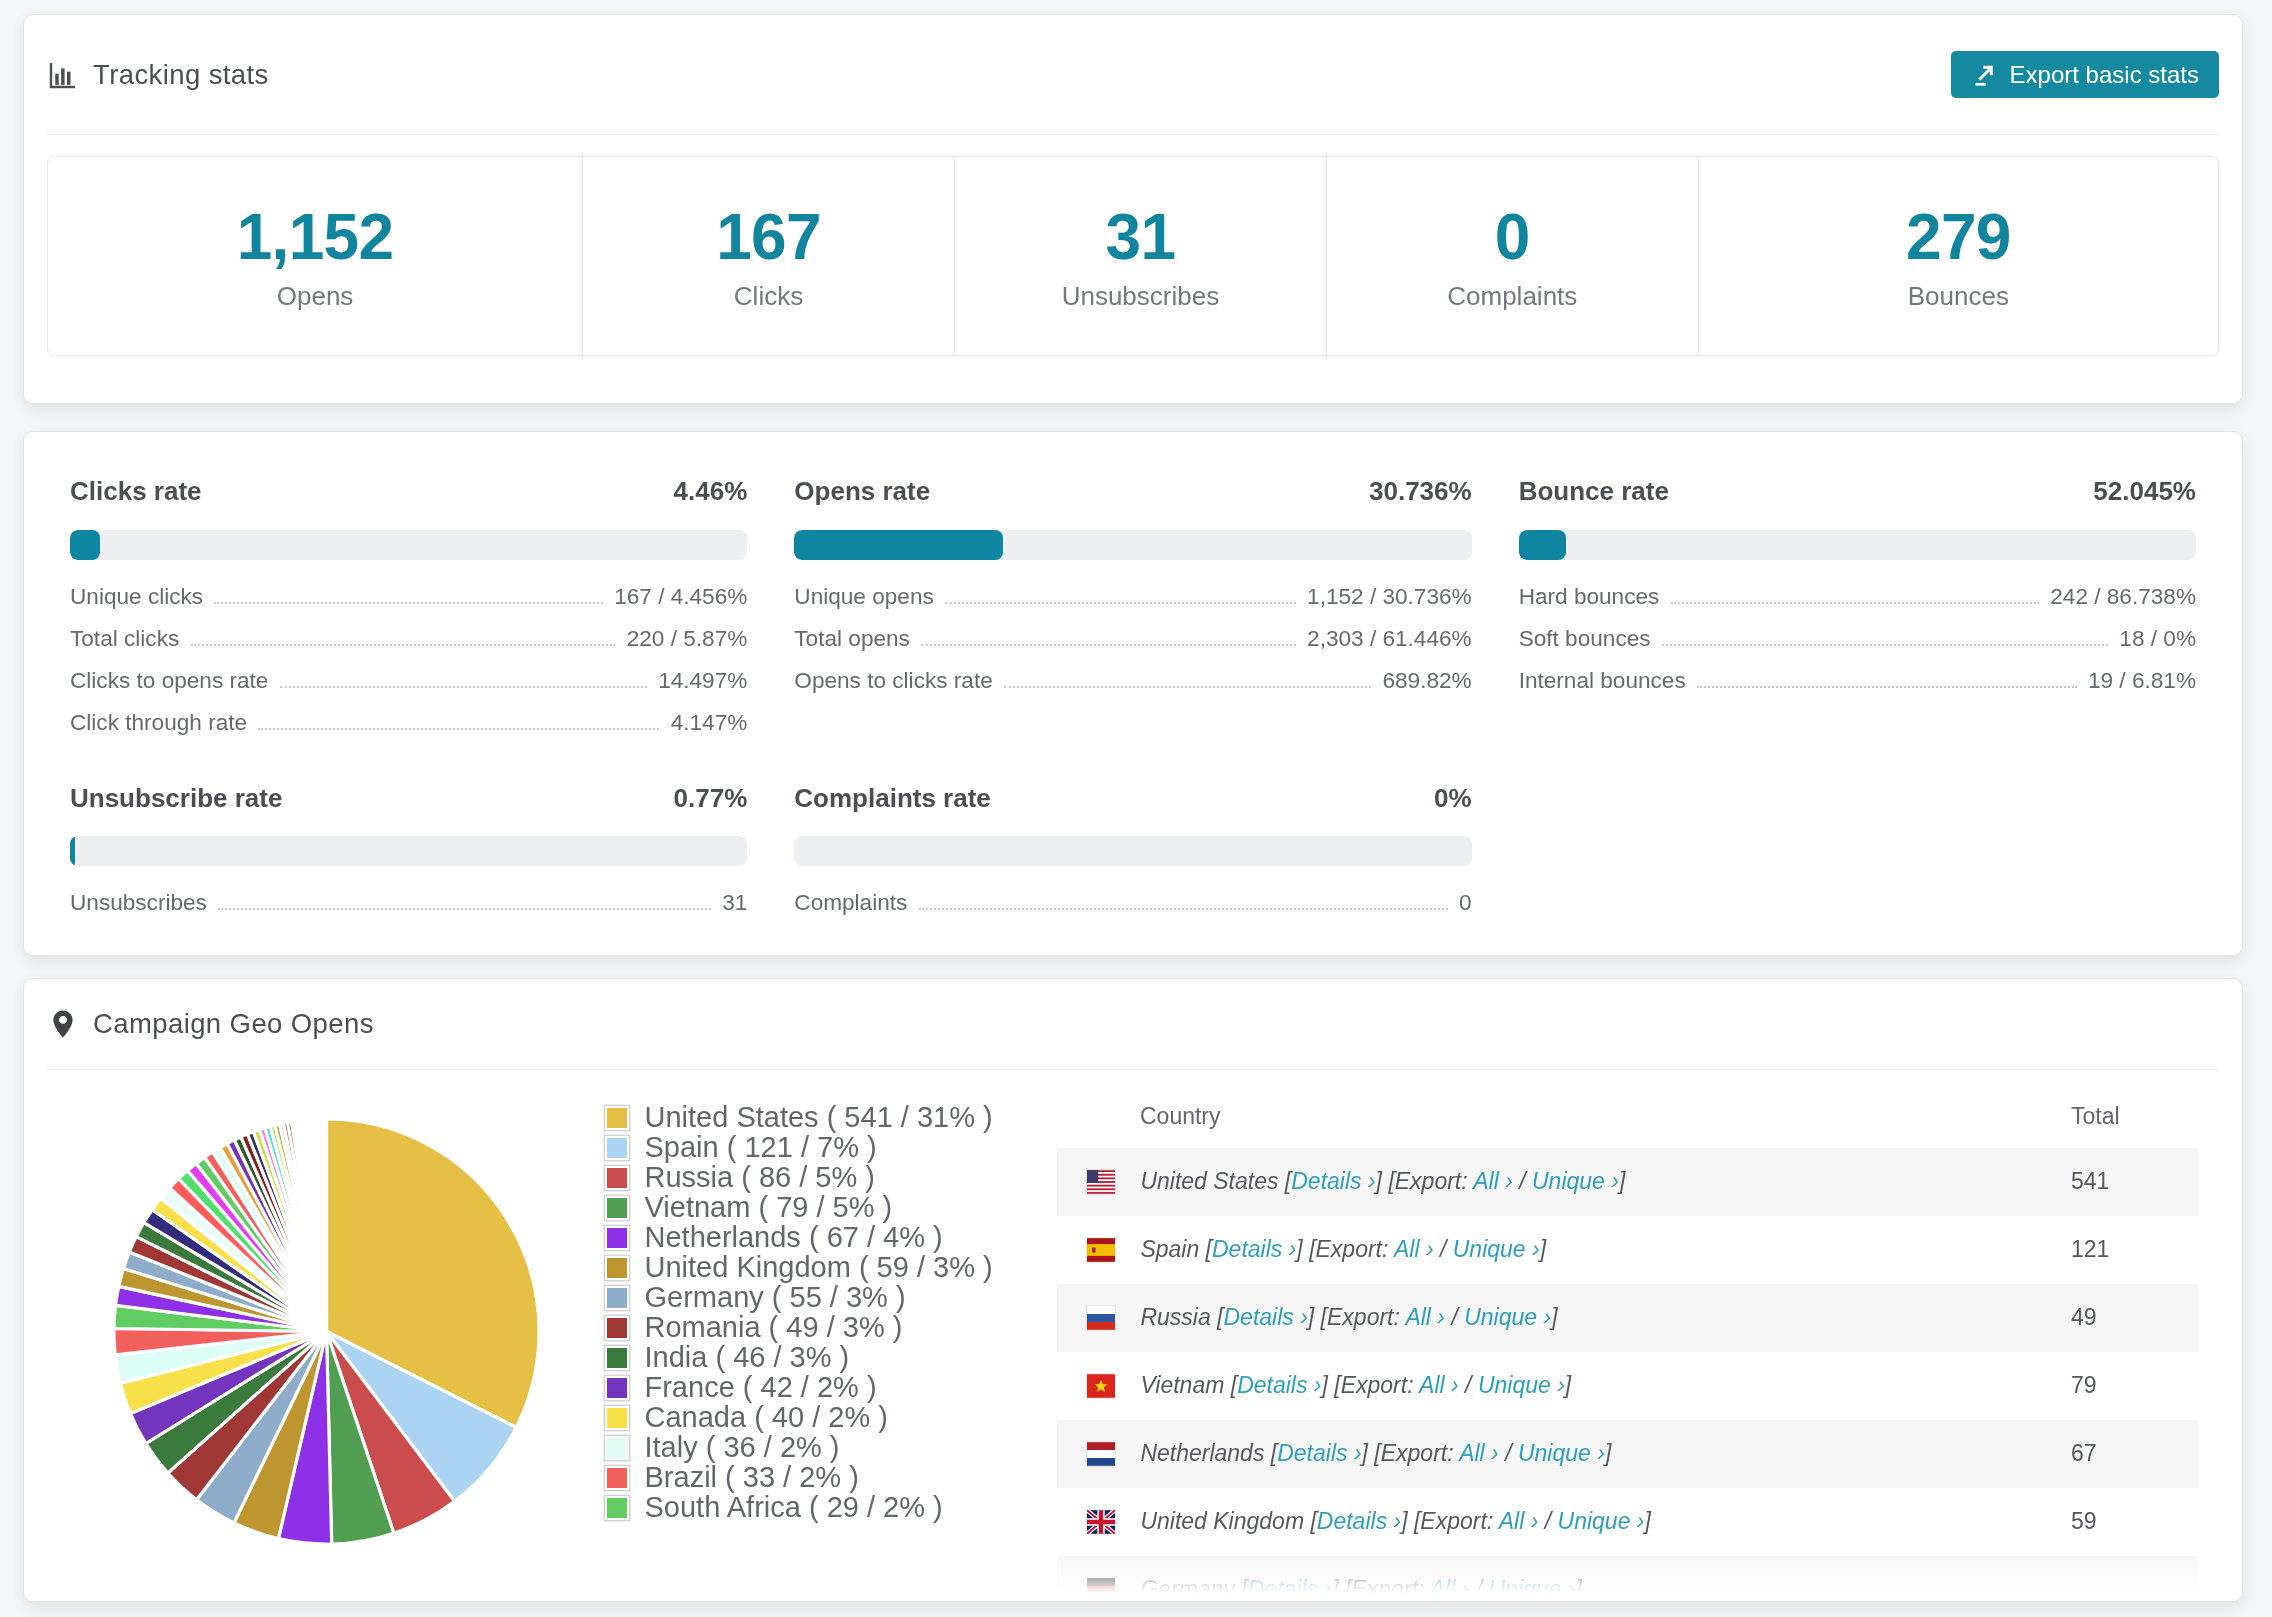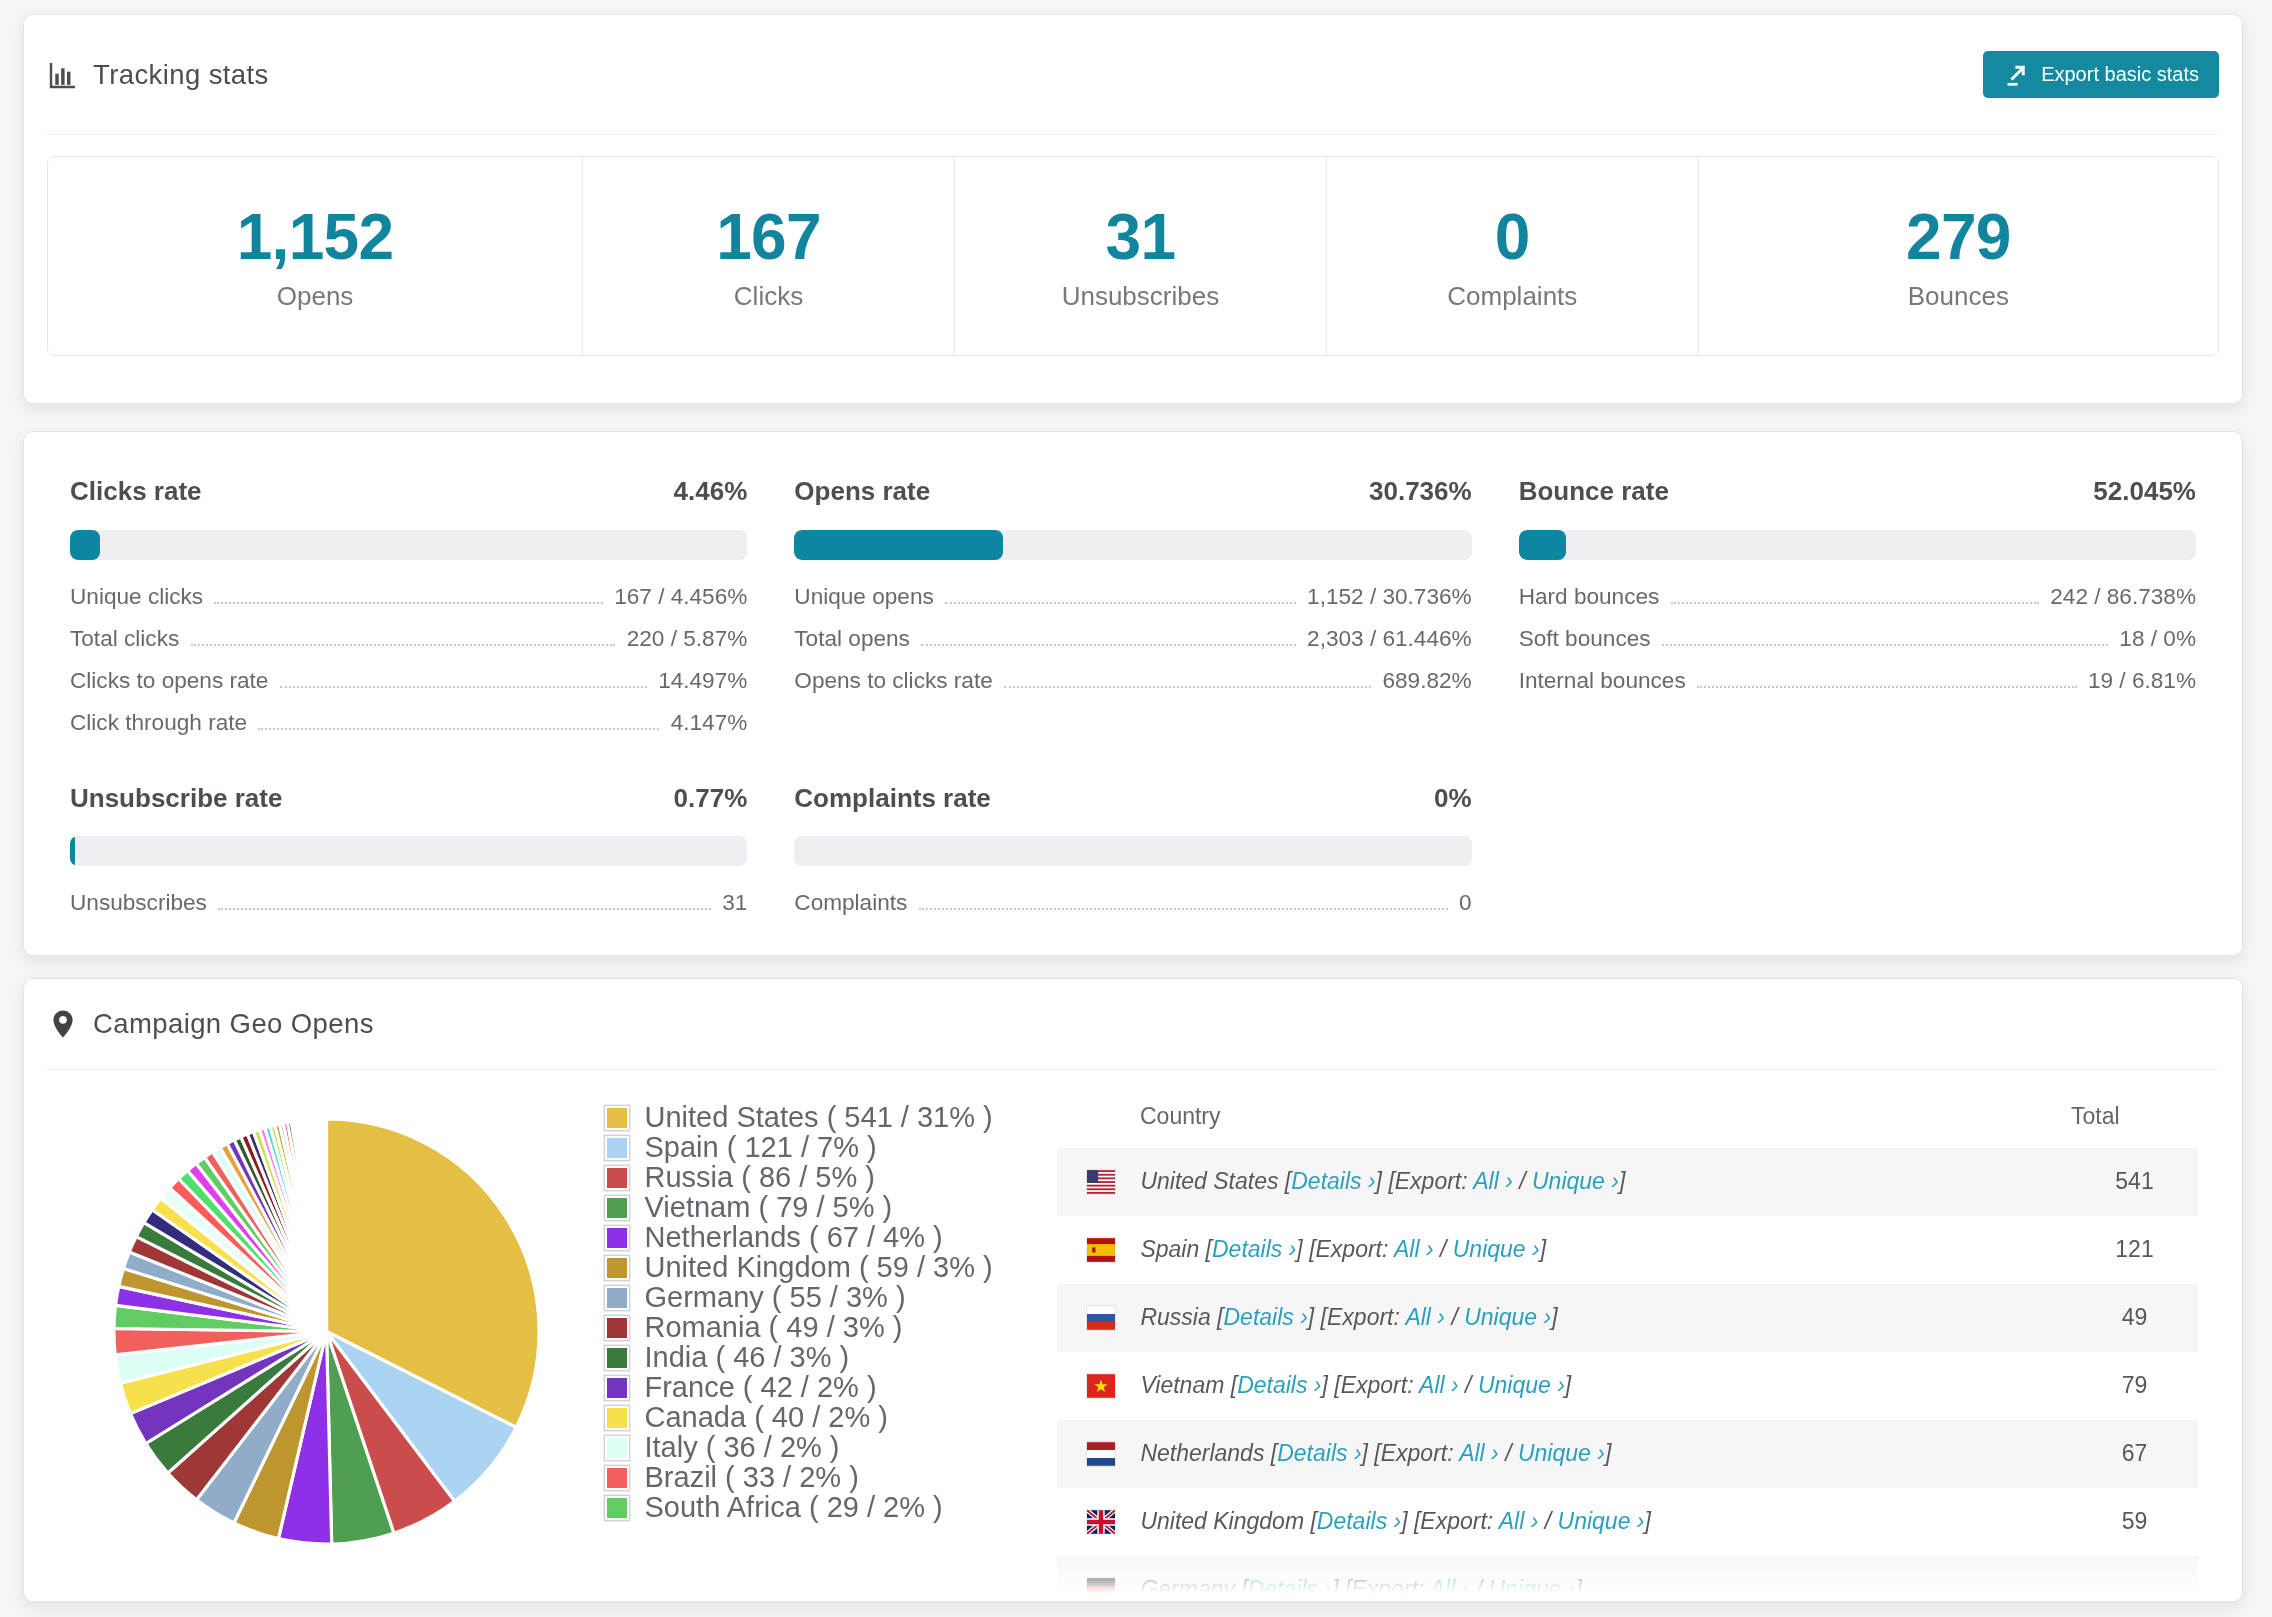--- a/index.html
+++ b/index.html
@@ -15,21 +15,21 @@
     box-shadow:0 5.6px 12.7px rgba(70,78,96,.10);
   }
   
   #card-tracking{top:14px;height:390px;padding:0 23px;}
   .card-header{display:flex;align-items:center;height:119px;border-bottom:1.4px solid #edeff2;}
   .card-title{font-size:27.5px;color:#4b4f54;font-weight:500;margin-left:14px;letter-spacing:0.4px;}
   .hdr-icon{width:32px;height:32px;flex:0 0 auto;}
   .export-btn{
     margin-left:auto;display:flex;align-items:center;gap:11.3px;
     background:#15899f;color:#fff;border:none;border-radius:5px;
-    height:47px;padding:0 20px;font-size:20px;font-family:inherit;cursor:pointer;
+    height:47px;padding:0 20px;font-size:24px;font-family:inherit;cursor:pointer;
   }
   .stats-strip{
     margin-top:21px;height:200px;border:1.4px solid #e5e7eb;border-radius:7px;
     display:flex;box-sizing:border-box;
   }
   .stat-cell{flex:1;display:flex;flex-direction:column;align-items:center;justify-content:center;border-left:1.4px solid #e5e7eb;}
   .stat-cell:first-child{border-left:none;flex:1.44;text-align:center;}
   .stat-cell:last-child{flex:1.4;}
   .stat-value{font-size:64px;font-weight:bold;color:#12859e;letter-spacing:-0.7px;}
   .stat-label{font-size:26px;color:#75797d;margin-top:7px;}
@@ -58,21 +58,21 @@
   }
   .geo-table{flex:1;margin-right:21px;}
   .geo-thead{display:flex;align-items:center;height:62px;font-size:23px;color:#63676b;}
   .th-country{padding-left:83px;}
   .th-total{margin-left:auto;width:127px;}
   .geo-row{display:flex;align-items:center;height:68px;font-size:23px;color:#55595d;}
   .geo-row.striped{background:#f6f6f7;}
   .flag{width:28px;height:24px;margin-left:30px;flex:0 0 auto;box-shadow:0 0 0 0.7px rgba(0,0,0,.10);}
   .flag svg{display:block;width:100%;height:100%;}
   .row-text{margin-left:25.4px;white-space:nowrap;font-style:italic;}
-  .row-total{margin-left:auto;width:127px;text-align:center;}
+  .row-total{margin-left:auto;width:127px;}
   .lnk{color:#2b9fbc;text-decoration:none;cursor:pointer;}
   .bottom-fade{
     position:absolute;left:1.4px;right:1.4px;bottom:0;height:51px;pointer-events:none;
     background:linear-gradient(rgba(255,255,255,0),#ffffff 85%);
     border-radius:0 0 8.5px 8.5px;
   }
 </style>
 </head>
 <body>
 

